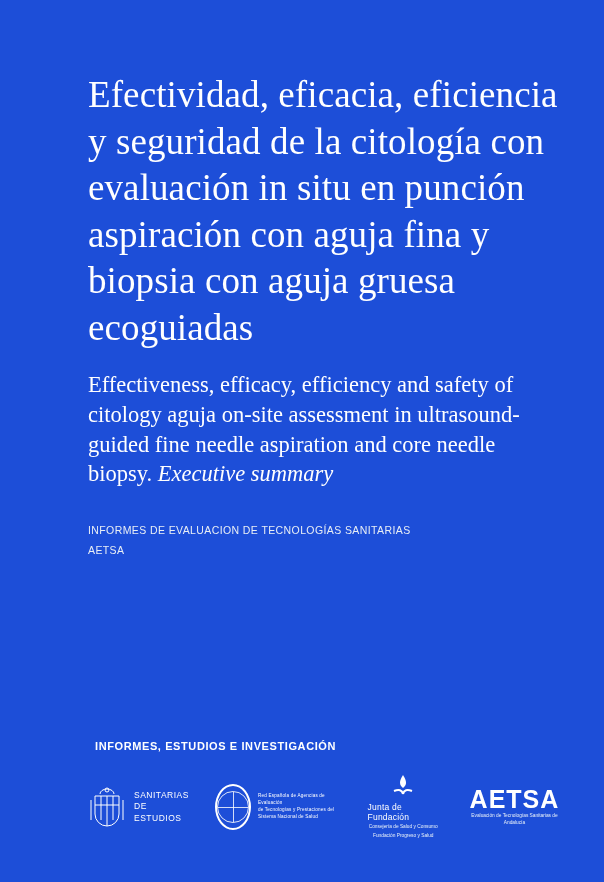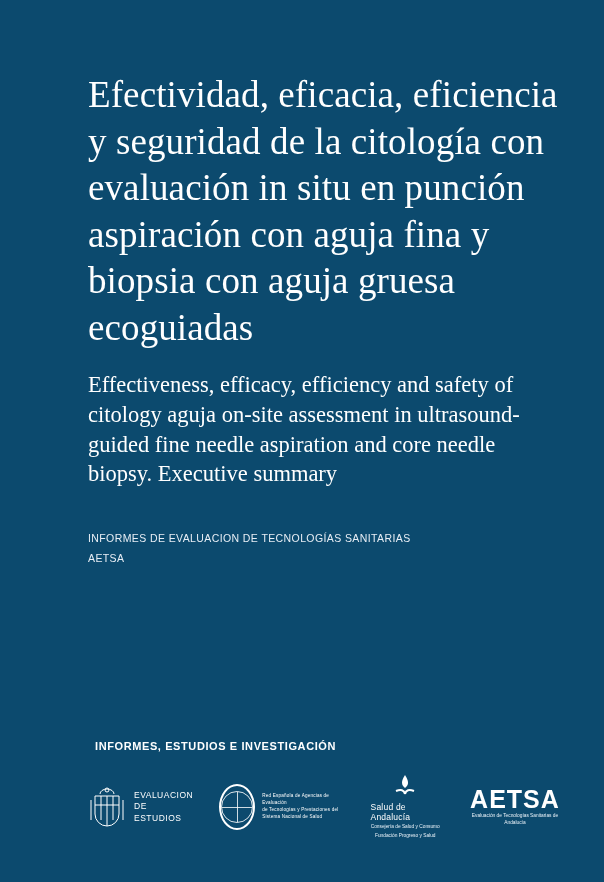--- a/index.html
+++ b/index.html
@@ -7,21 +7,21 @@
     padding: 0;
     background: #ffffff;
   }
   body {
     font-family: "Liberation Sans", sans-serif;
   }
   .page {
     position: relative;
     width: 604px;
     height: 882px;
-    background: #0c4a6e;
+    background: #1d4ed8;
     overflow: hidden;
     box-sizing: border-box;
   }
   .content {
     position: absolute;
     left: 88px;
     right: 46px;
     top: 72px;
   }
   .title-es {
@@ -35,23 +35,24 @@
   }
   .title-en {
     font-family: "Liberation Serif", serif;
     color: #ffffff;
     font-size: 22.5px;
     line-height: 1.33;
     margin: 18px 0 0 0;
     font-weight: normal;
   }
   .title-en .sub-em {
+    font-style: italic;
   }
   .series {
-    margin-top: 40px;
+    margin-top: 32px;
     color: #e8eef5;
     font-size: 10.5px;
     letter-spacing: 0.4px;
     line-height: 1.85;
   }
   .series div {
     white-space: nowrap;
   }
   .footer {
     position: absolute;
@@ -211,21 +212,21 @@
               <line x1="13" y1="10" x2="13" y2="34"></line>
               <line x1="25" y1="10" x2="25" y2="34"></line>
               <path d="M12 8 a7 5 0 0 1 14 0"></path>
               <circle cx="19" cy="4" r="2"></circle>
               <line x1="3" y1="14" x2="3" y2="34"></line>
               <line x1="35" y1="14" x2="35" y2="34"></line>
             </g>
           </svg>
         </div>
         <div class="ministerio-text">
-          <div>EVALUACION</div>
+          <div>SANITARIAS</div>
           <div>DE ESTUDIOS</div>
         </div>
       </div>
 
       <div class="logo logo-redets">
         <div class="redets-mark">
           <div class="redets-mark-inner"></div>
         </div>
         <div class="redets-text">
           <div>Red Española de Agencias de Evaluación</div>
@@ -234,21 +235,21 @@
       </div>
 
       <div class="logo logo-junta">
         <div class="junta-mark">
           <svg width="26" height="26" viewBox="0 0 26 26" aria-hidden="true">
             <path d="M13 1 C9 7 9 11 13 14 C17 11 17 7 13 1 Z" fill="#ffffff"></path>
             <path d="M4 17 C9 15 12 16 13 20" fill="none" stroke="#ffffff" stroke-width="2"></path>
             <path d="M22 17 C17 15 14 16 13 20" fill="none" stroke="#ffffff" stroke-width="2"></path>
           </svg>
         </div>
-        <div class="junta-name">Salud de Andalucía</div>
+        <div class="junta-name">Junta de Fundación</div>
         <div class="junta-sub">Consejería de Salud y Consumo</div>
         <div class="junta-sub">Fundación Progreso y Salud</div>
       </div>
 
       <div class="logo logo-aetsa">
         <div class="aetsa-word">AETSA</div>
         <div class="aetsa-sub">Evaluación de Tecnologías Sanitarias de Andalucía</div>
       </div>
 
     </div>

